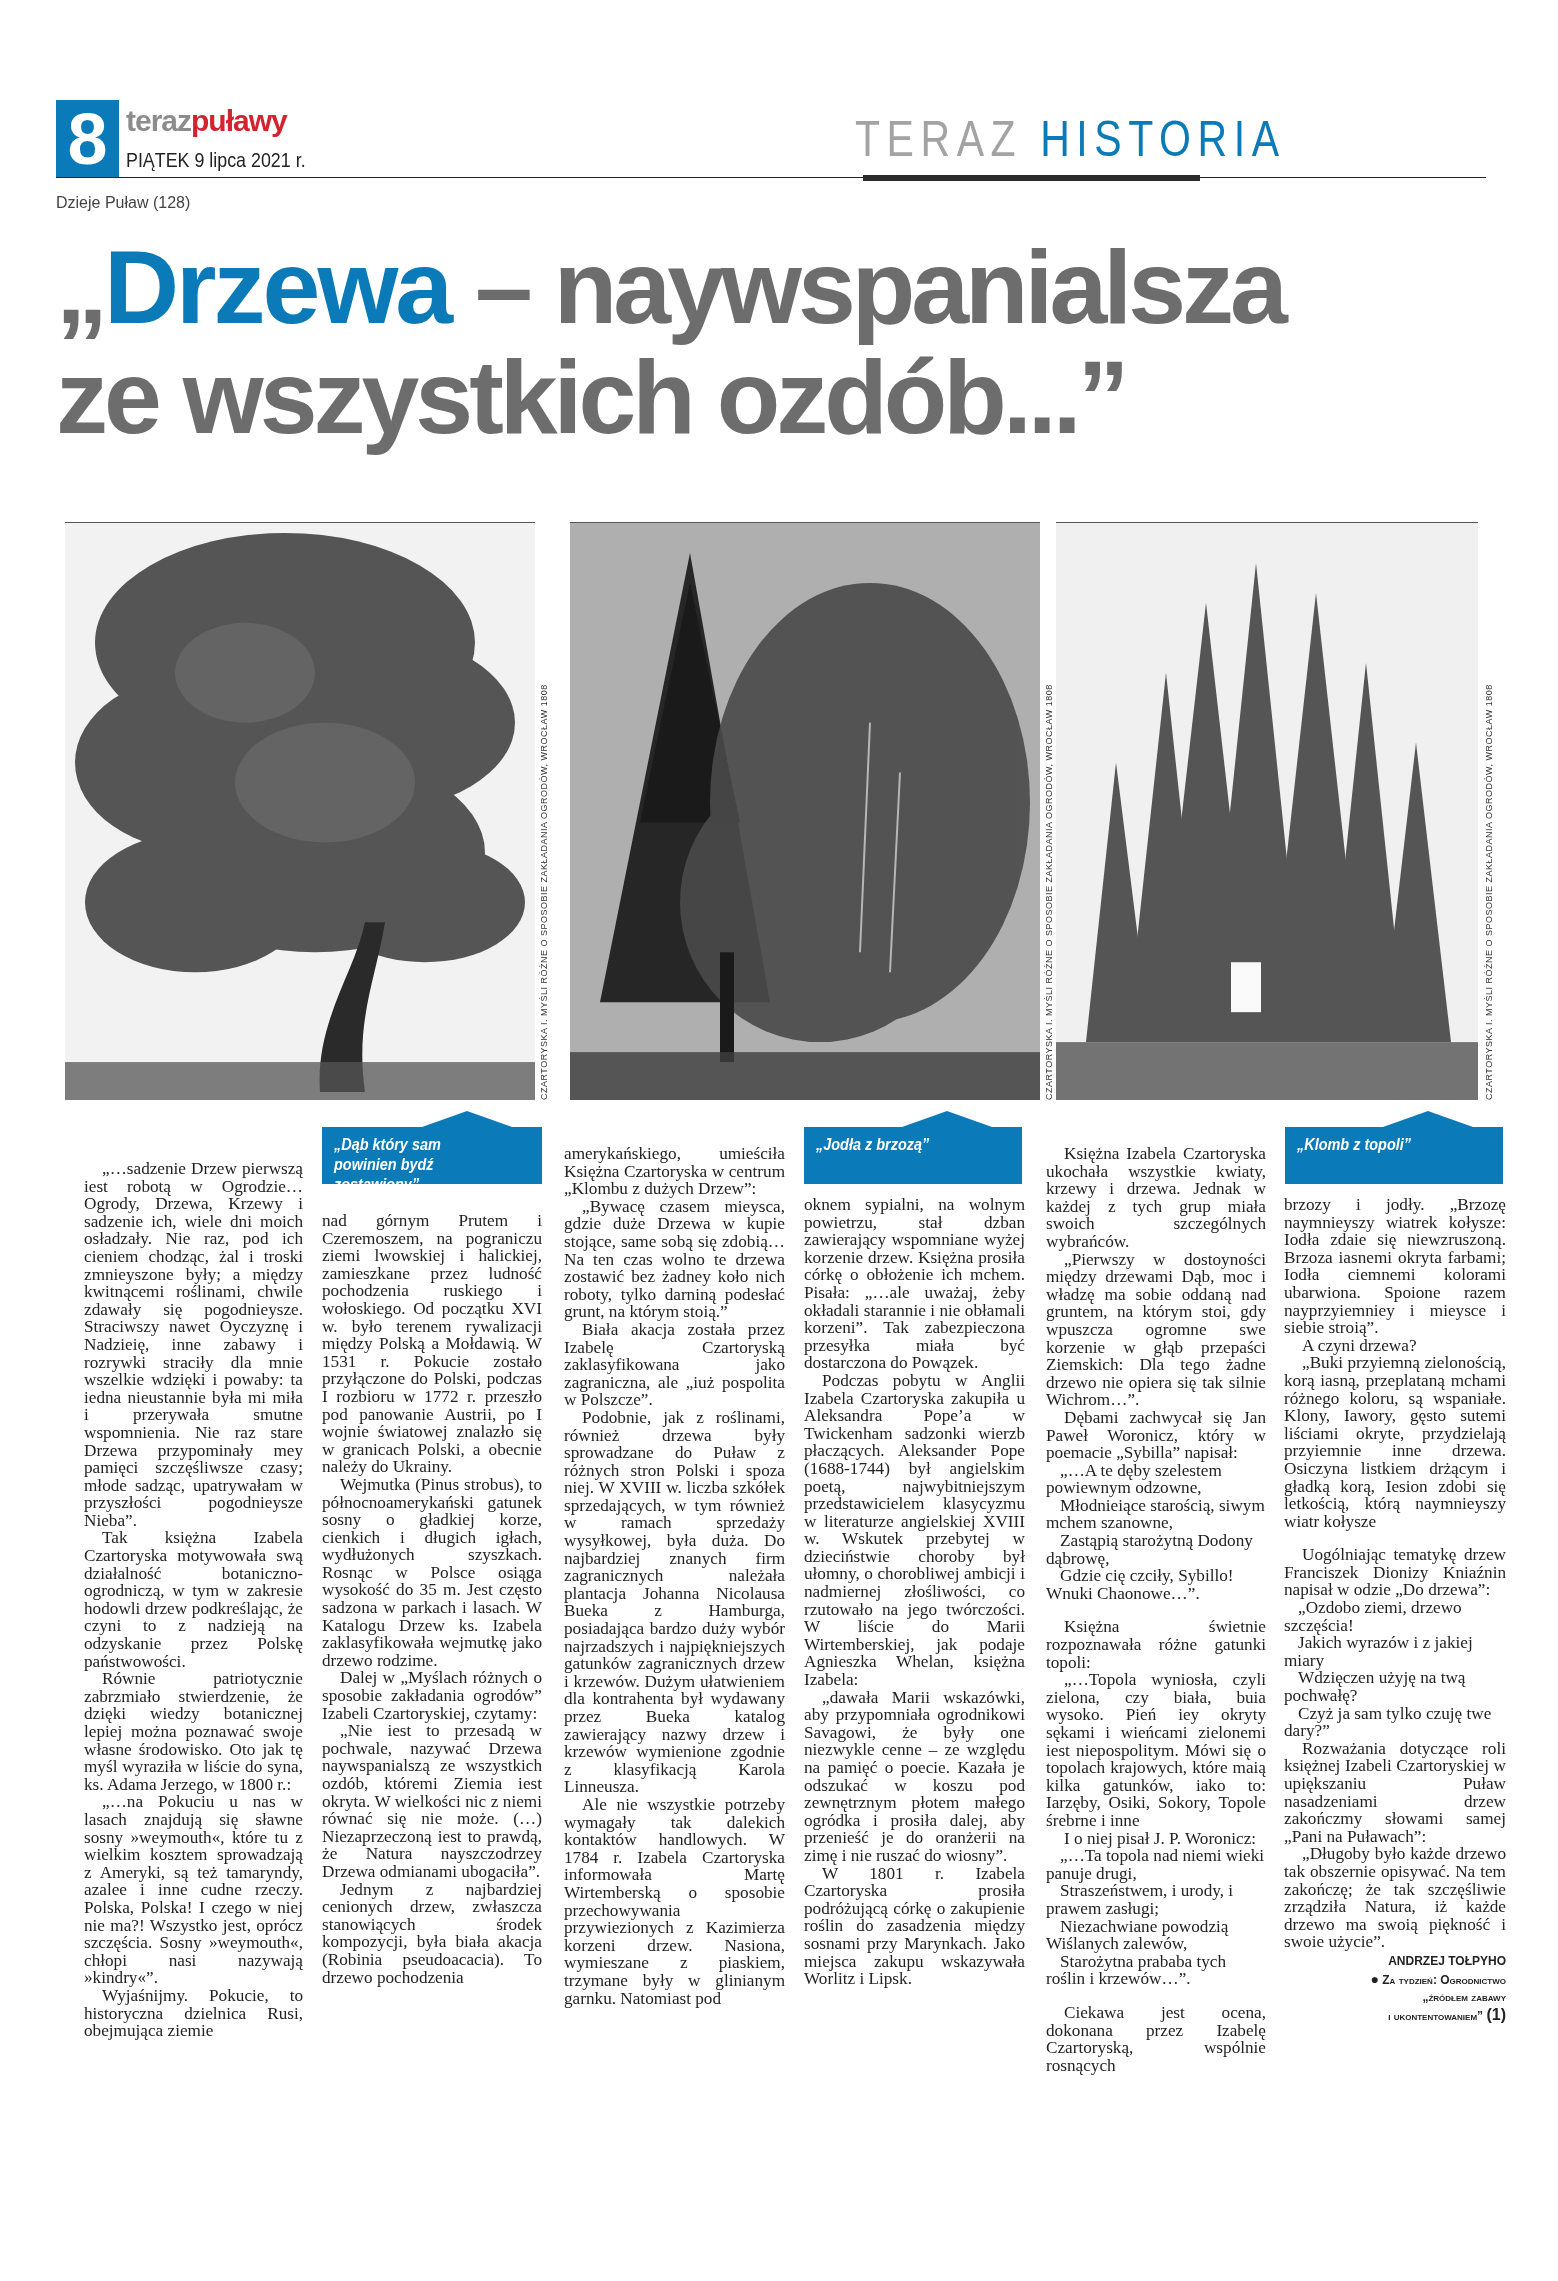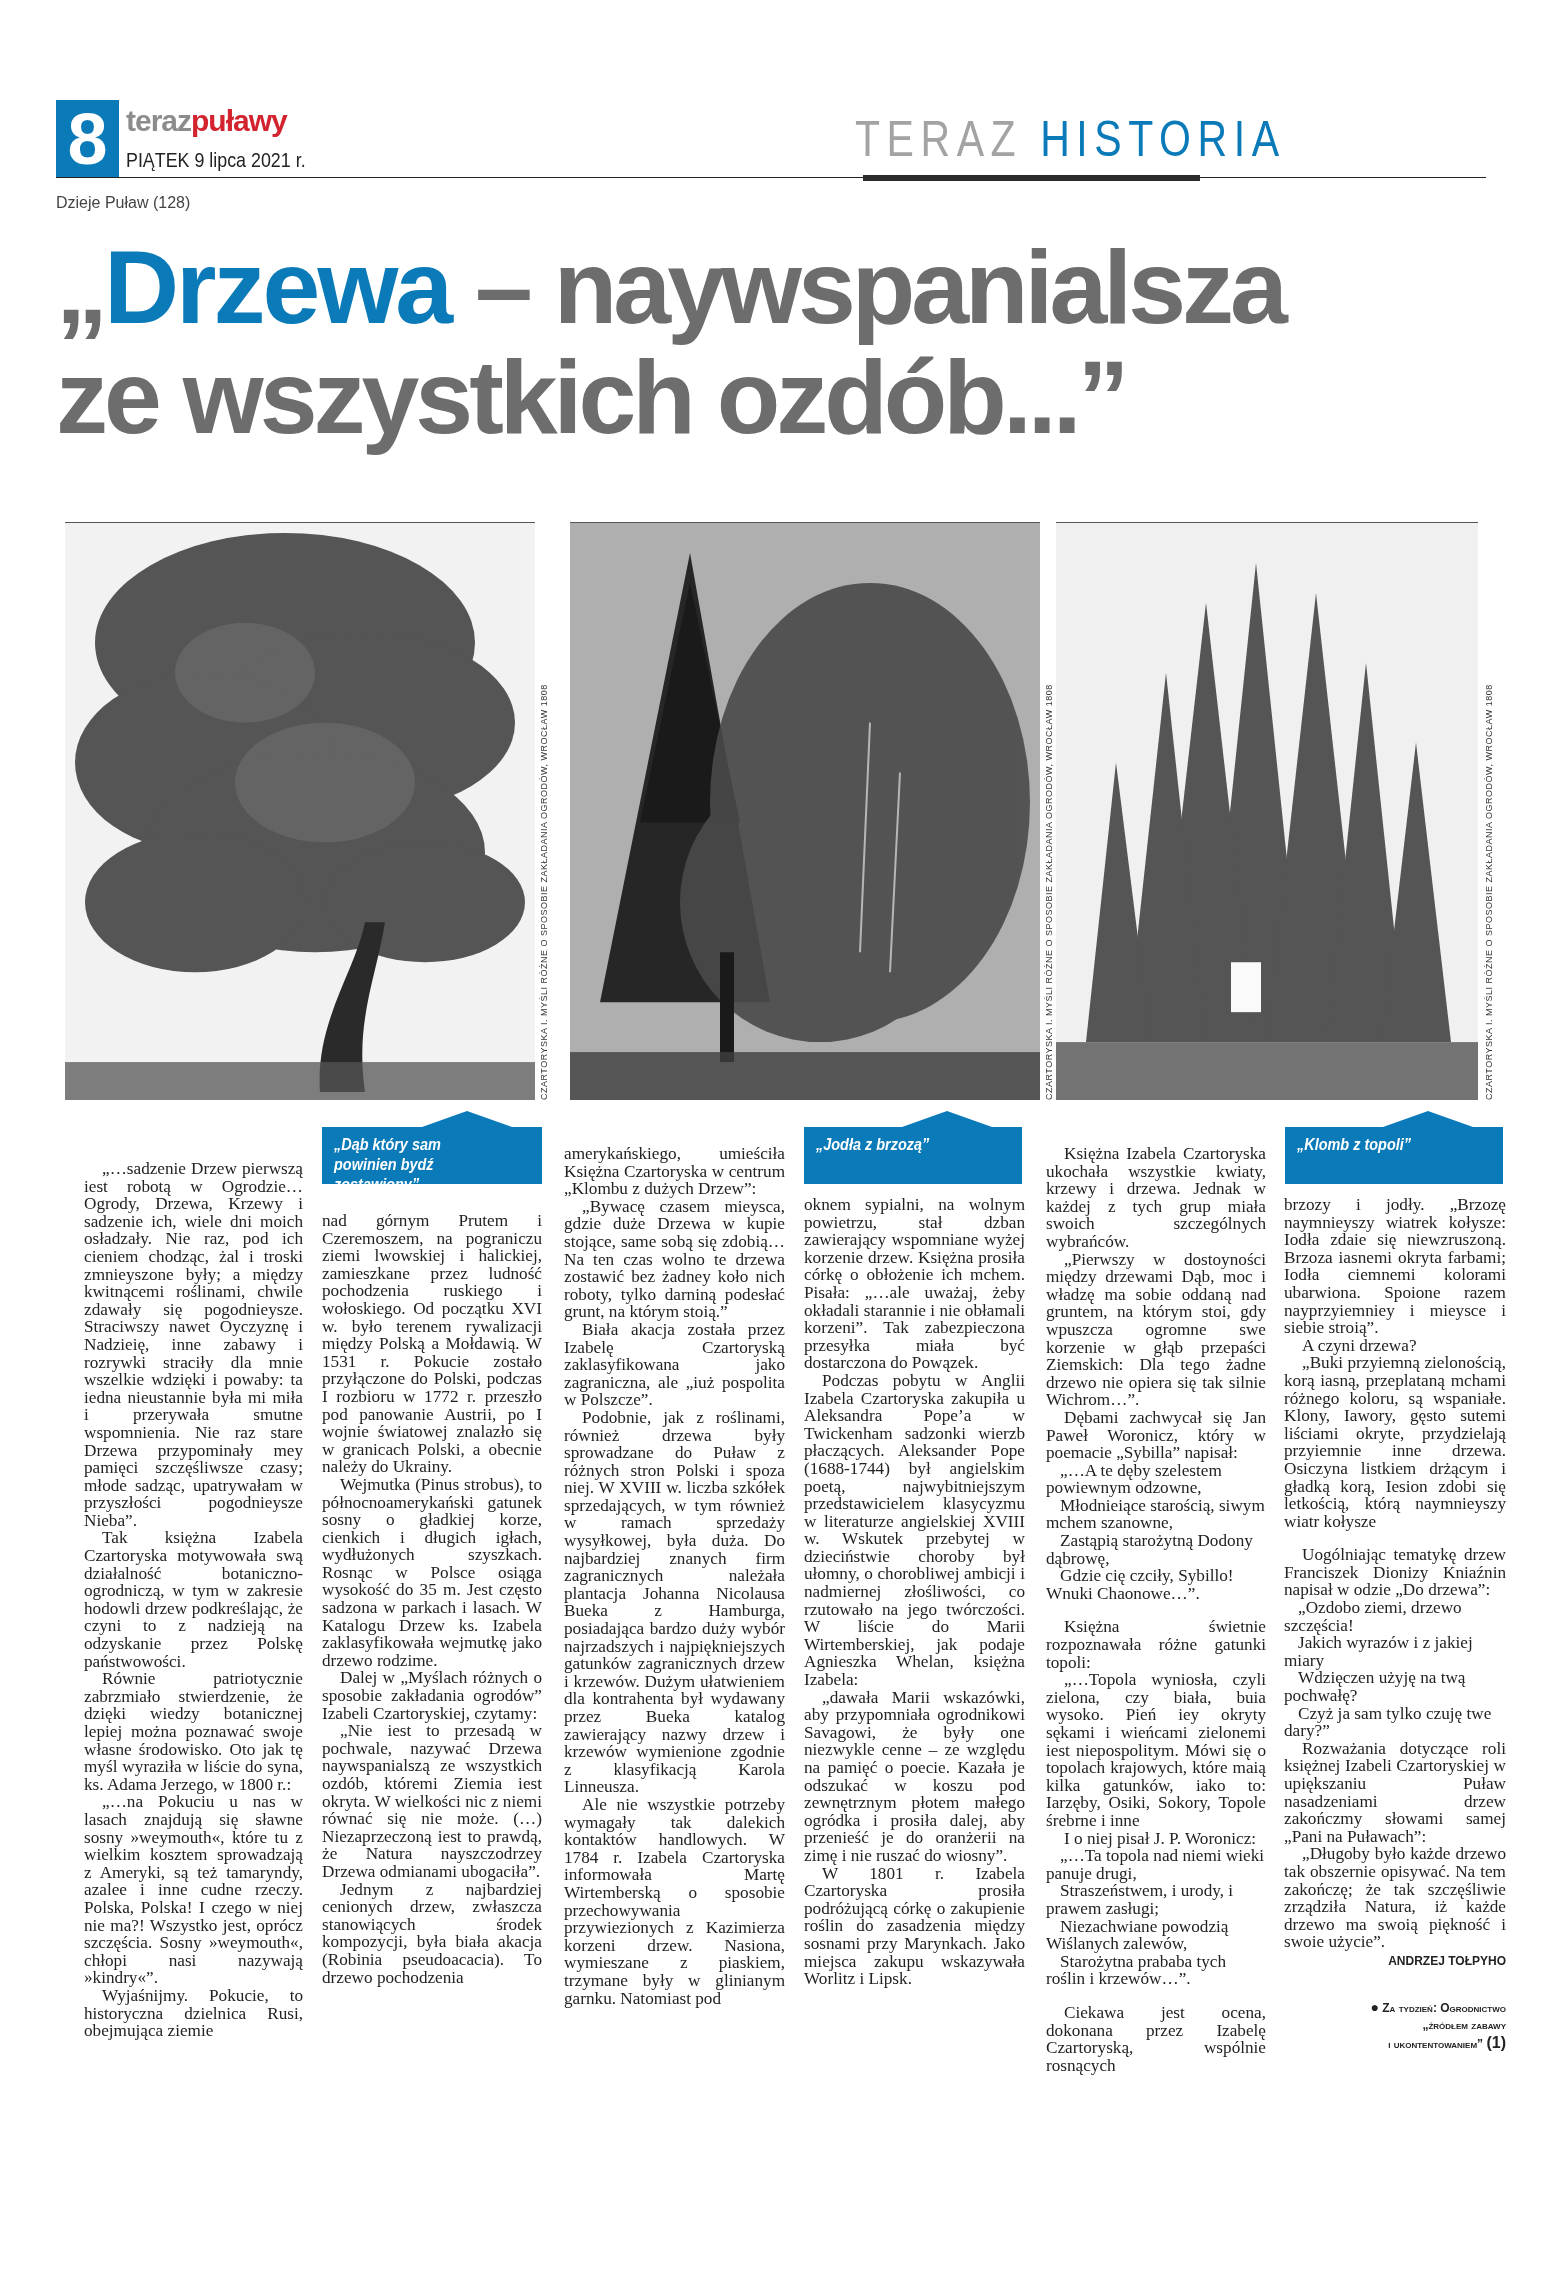--- a/index.html
+++ b/index.html
@@ -52,21 +52,21 @@
     .caption span { display: inline-block; transform: scaleX(0.85); transform-origin: left; }
 
     
     .col { position: absolute; font-size: 17.2px; line-height: 17.6px; color: #222; text-align: justify; }
     .col p { text-indent: 18px; margin: 0; }
     .col p.noindent { text-indent: 0; }
     .col p.gap { margin-top: 16px; }
     .col p.verse { text-indent: 14px; text-align: left; }
 
     .byline { font-family: "Liberation Sans", sans-serif; font-weight: bold; font-size: 12px; text-align: right; margin-top: 2px; }
-    .next-week { font-family: "Liberation Sans", sans-serif; font-weight: bold; font-size: 12px; text-align: right; line-height: 17px; font-variant: small-caps; margin-top: 28px; }
+    .next-week { font-family: "Liberation Sans", sans-serif; font-weight: bold; font-size: 12px; text-align: right; line-height: 17px; font-variant: small-caps; }
     .next-week .bullet { font-size: 14px; }
     .next-week .part { font-size: 16px; }
   </style>
 </head>
 <body>
 
 <div class="page-num">8</div>
 <div class="brand">
   <span class="b1">teraz</span><span class="b2">puławy</span>
 </div>

